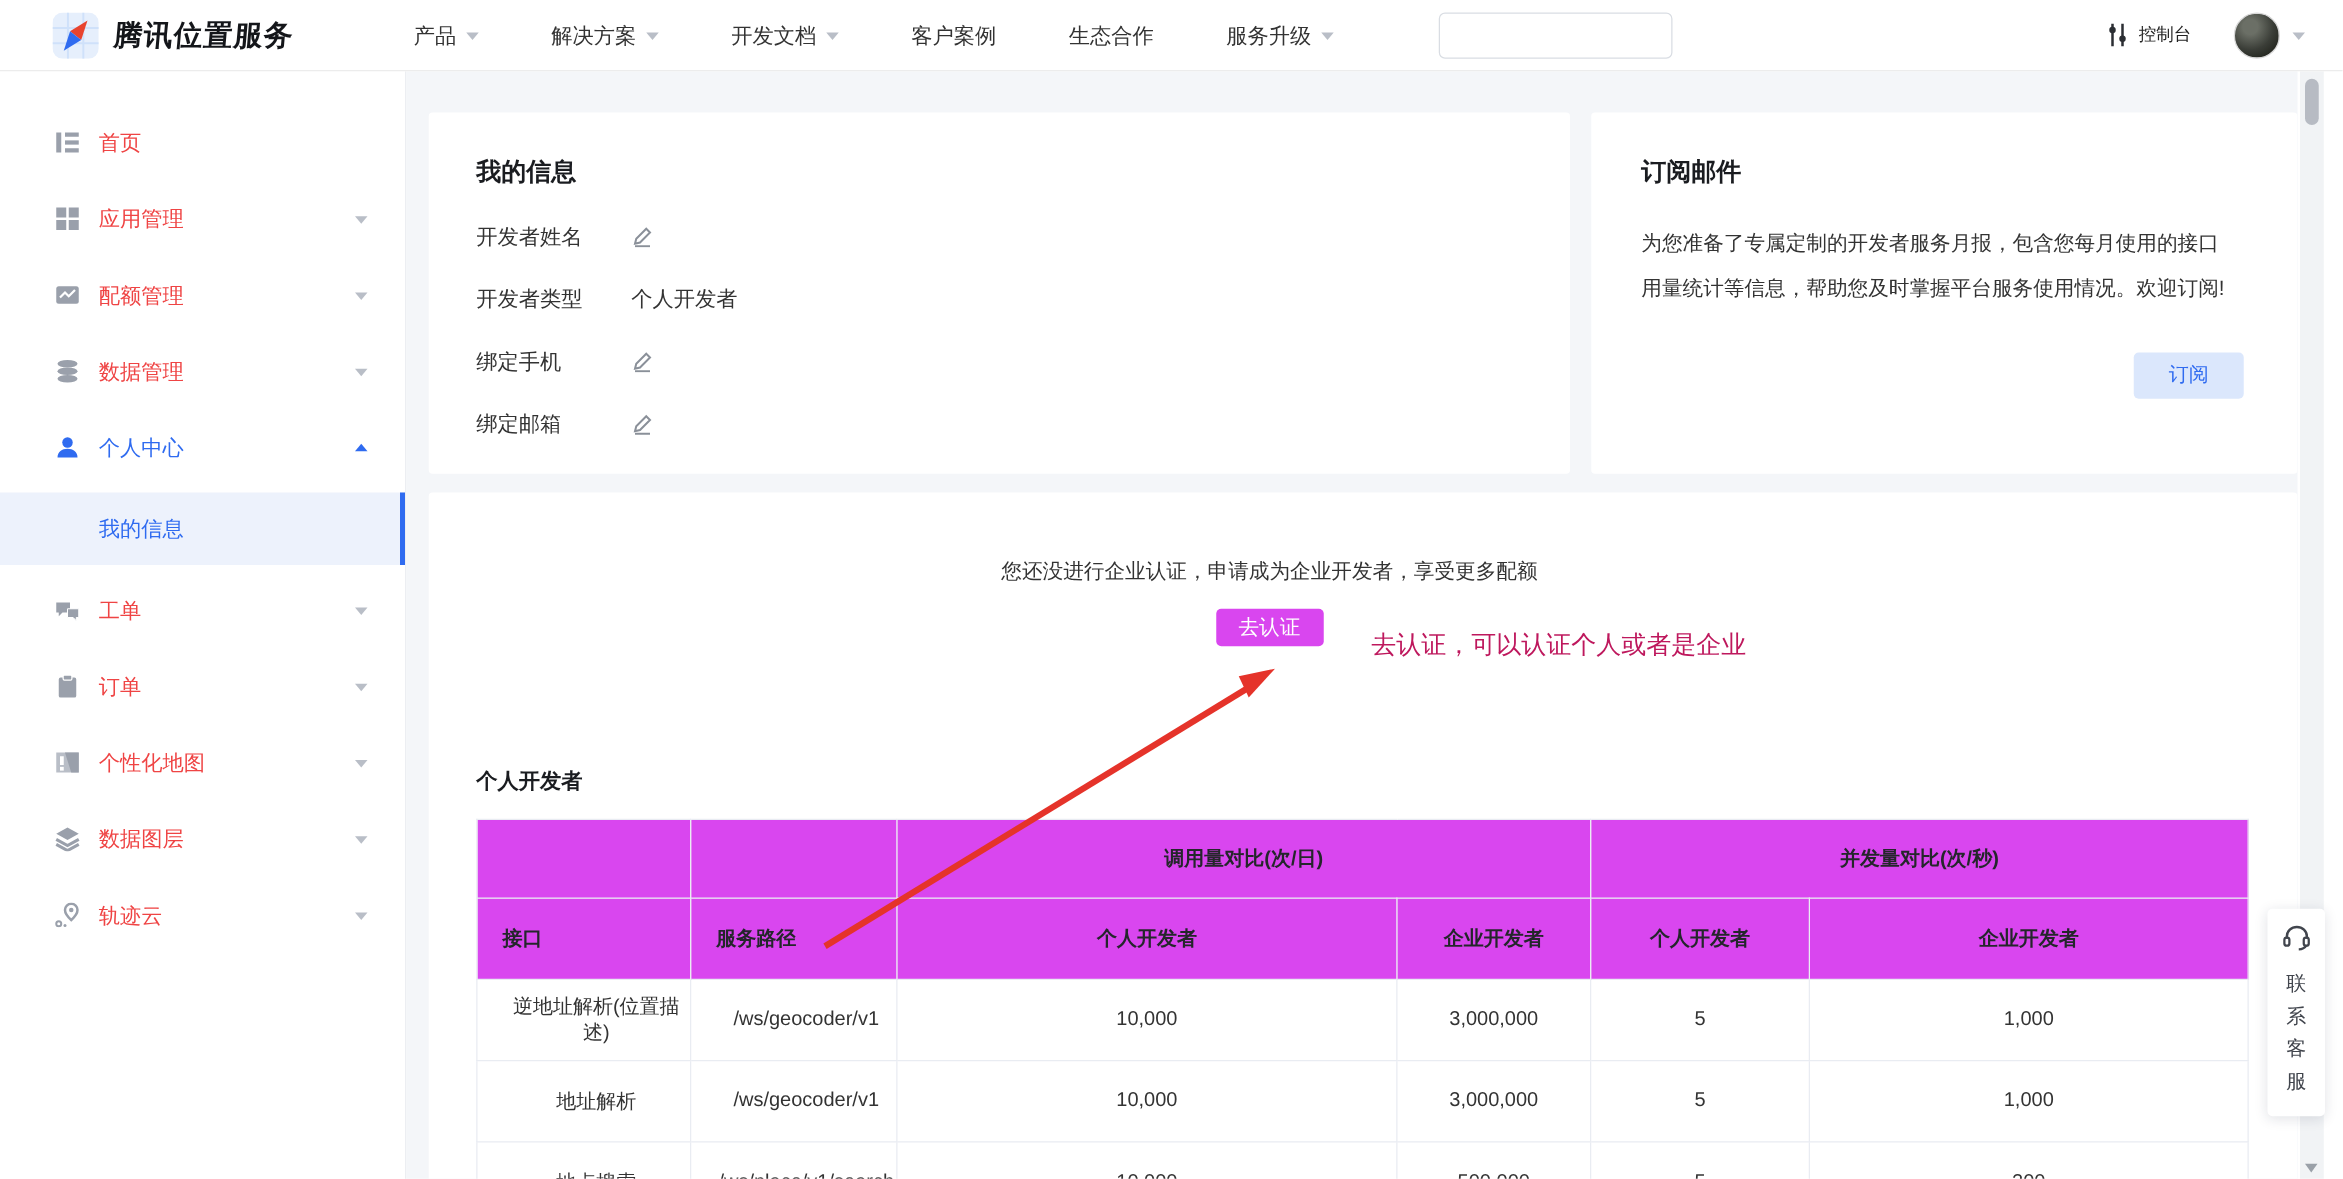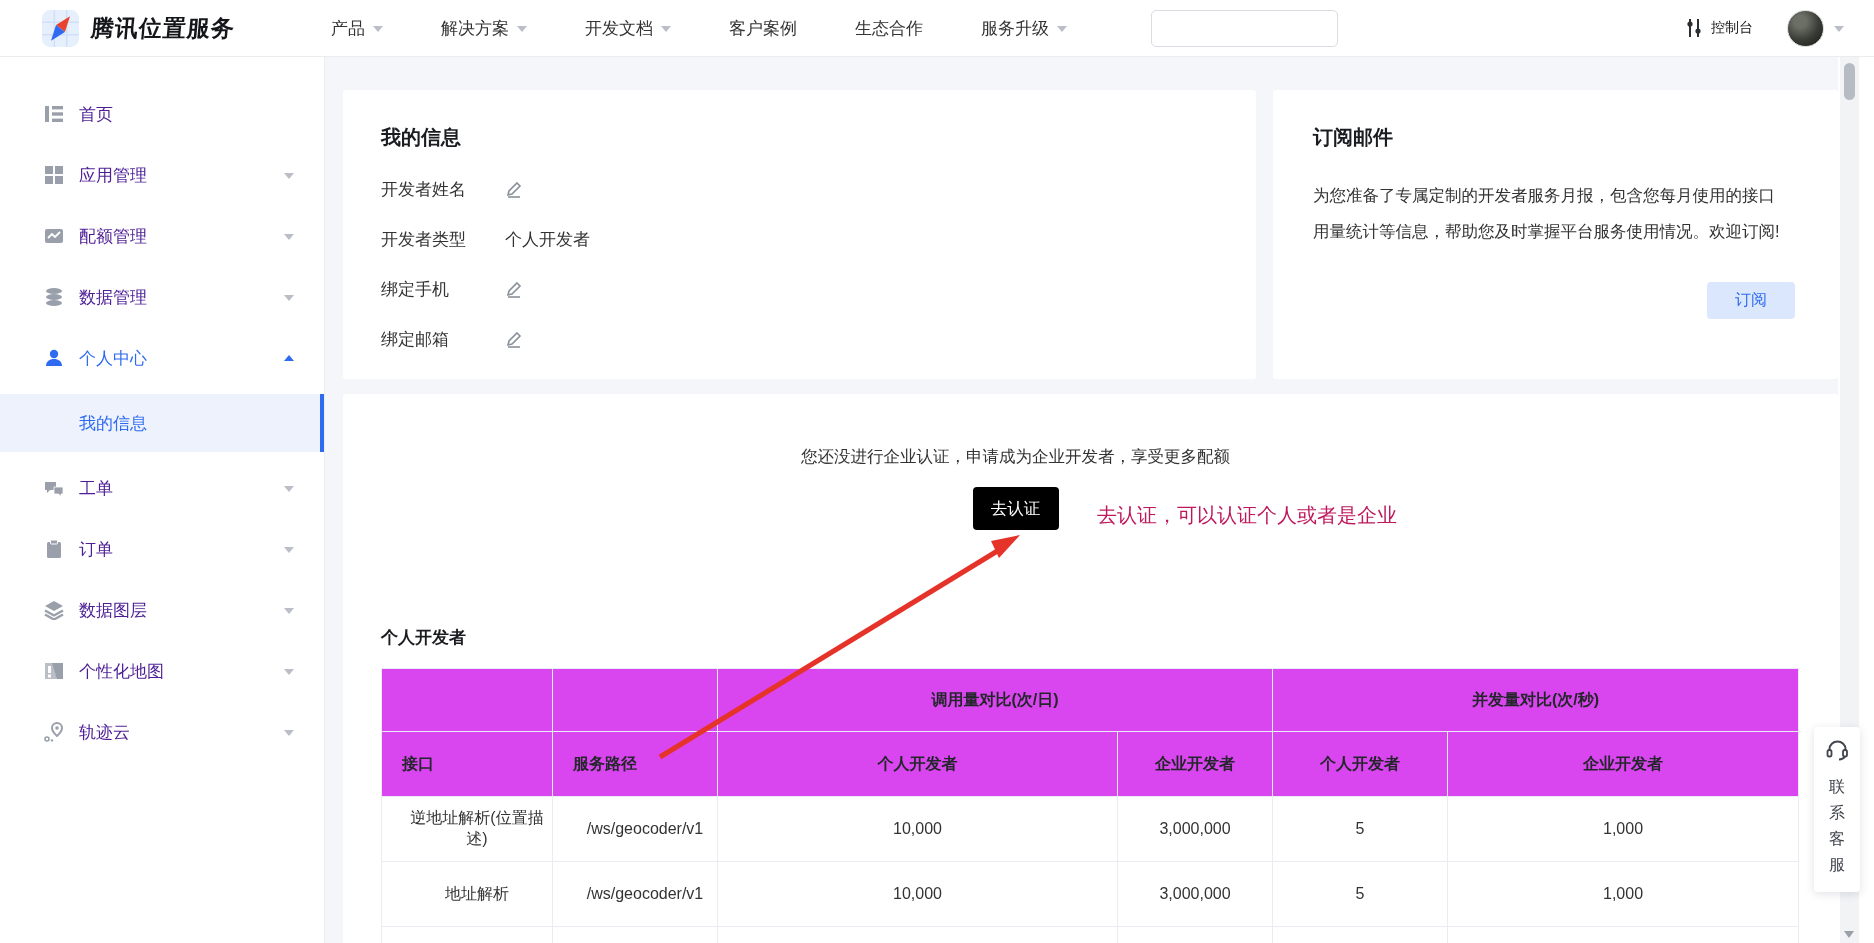--- a/index.html
+++ b/index.html
@@ -28,21 +28,21 @@
   .console svg { margin-right:8px; }
   .avatar { width:37px; height:37px; border-radius:50%; margin-left:34px;
     background:radial-gradient(circle at 35% 30%, #6b6f66 0 18%, #3a3d37 55%, #15170f 100%);
     border:1px solid #d8d8d8; }
   .avatar-caret { margin-left:10px; }
 
   
   .sidebar { position:absolute; left:0; top:57px; bottom:0; width:325px; background:#fff;
     border-right:1px solid #eceef2; z-index:20; padding-top:32px; }
   .side-item { position:relative; height:50px; margin-bottom:11px; display:flex; align-items:center;
-    padding-left:44px; font-size:17px; color:#4c1d95; cursor:pointer; }
+    padding-left:44px; font-size:17px; color:#ef4444; cursor:pointer; }
   .side-item .ic { width:20px; height:20px; margin-right:15px; flex:0 0 20px; }
   .side-item .s-caret { position:absolute; right:30px; }
   .side-item.active { color:#2f6bf0; }
   .side-sub { height:58px; margin-bottom:11px; display:flex; align-items:center; padding-left:79px;
     font-size:17px; color:#2f6bf0; background:#edf2fc; border-right:4px solid #2f6bf0; cursor:pointer; }
 
   
   .main { position:absolute; left:325px; top:57px; right:36px; bottom:0; background:#f4f6f9;
     padding:33px 0 0 18px; overflow:hidden; }
   .row1 { display:flex; }
@@ -53,21 +53,21 @@
   .info-label { width:124px; }
   .edit-ic { cursor:pointer; }
   .card-sub { width:565px; height:289px; margin-left:17px; padding:34px 40px 0 40px; position:relative; }
   .sub-desc { margin-top:26px; font-size:16.5px; line-height:36px; color:#333; width:470px; }
   .btn-subscribe { position:absolute; right:43px; bottom:60px; width:88px; height:37px;
     background:#dbe7fc; color:#2f6bf0; font-size:16px; border:none; border-radius:4px; cursor:pointer; }
 
   .card-lower { position:relative; margin-top:15px; width:1495px; height:600px; padding-top:52px; }
   .cert-wrap { margin-right:150px; text-align:center; }
   .cert-notice { font-size:16.5px; color:#333; }
-  .btn-cert { margin-top:19px; width:86px; height:43px; background:#000000; color:#fff; font-size:16.5px;
+  .btn-cert { margin-top:19px; width:86px; height:30px; background:#d946ef; color:#fff; font-size:16.5px;
     border:none; border-radius:4px; cursor:pointer; }
   .annotation { position:absolute; left:754px; top:108px; font-size:20px; }
   .arrow-svg { position:absolute; left:300px; top:120px; pointer-events:none; }
 
   .quota-title { margin:96px 0 0 38px; font-size:17px; font-weight:bold; color:#1a1c20; }
   table.quota { margin:19px 0 0 38px; width:1417px; border-collapse:collapse; table-layout:fixed; font-size:16px; }
   table.quota th, table.quota td { border:1px solid #e9ecf2; }
   table.quota thead th { background:#d946ef; font-weight:bold; color:#24262b; }
   tr.gh th { height:63px; text-align:center; }
   tr.ch th { height:65px; text-align:center; }
@@ -215,36 +215,36 @@
     <svg class="ic" viewBox="0 0 20 20">
       <rect x="3" y="3" width="14" height="16" rx="1.5" fill="#9aa0ab"></rect>
       <rect x="6.5" y="1" width="7" height="4" rx="1" fill="#9aa0ab" stroke="#fff" stroke-width="1"></rect>
     </svg>
     <span>订单</span>
     <span class="s-caret caret-down"></span>
   </div>
 
   <div class="side-item">
     <svg class="ic" viewBox="0 0 20 20">
-      <polygon points="10,1 19,6 10,11 1,6" fill="#9aa0ab"></polygon>
-      <polyline points="1,10.5 10,15.5 19,10.5" fill="none" stroke="#9aa0ab" stroke-width="2.4"></polyline>
-      <polyline points="1,14.5 10,19.5 19,14.5" fill="none" stroke="#9aa0ab" stroke-width="2.4"></polyline>
-    </svg>
-    <span>数据图层</span>
-    <span class="s-caret caret-down"></span>
-  </div>
-
-  <div class="side-item">
-    <svg class="ic" viewBox="0 0 20 20">
       <rect x="1" y="2" width="18" height="16" fill="#b9bec7"></rect>
       <path d="M8 2 L13 18 H19 V2 z" fill="#9aa0ab"></path>
       <rect x="4" y="5" width="3" height="7" fill="#fff"></rect>
         <rect x="4" y="13.5" width="3" height="3" fill="#fff"></rect>
     </svg>
     <span>个性化地图</span>
+    <span class="s-caret caret-down"></span>
+  </div>
+
+  <div class="side-item">
+    <svg class="ic" viewBox="0 0 20 20">
+      <polygon points="10,1 19,6 10,11 1,6" fill="#9aa0ab"></polygon>
+      <polyline points="1,10.5 10,15.5 19,10.5" fill="none" stroke="#9aa0ab" stroke-width="2.4"></polyline>
+      <polyline points="1,14.5 10,19.5 19,14.5" fill="none" stroke="#9aa0ab" stroke-width="2.4"></polyline>
+    </svg>
+    <span>数据图层</span>
     <span class="s-caret caret-down"></span>
   </div>
 
   <div class="side-item">
     <svg class="ic" viewBox="0 0 20 20">
       <path d="M13 1 a5 5 0 0 1 5 5 c0 3.5-5 8-5 8 s-5-4.5-5-8 a5 5 0 0 1 5-5 z" fill="none" stroke="#9aa0ab" stroke-width="2"></path>
       <circle cx="13" cy="6" r="1.8" fill="#9aa0ab"></circle>
       <circle cx="3" cy="17" r="2" fill="none" stroke="#9aa0ab" stroke-width="1.6"></circle>
       <circle cx="8" cy="18.4" r="1.2" fill="#9aa0ab"></circle>
     </svg>

